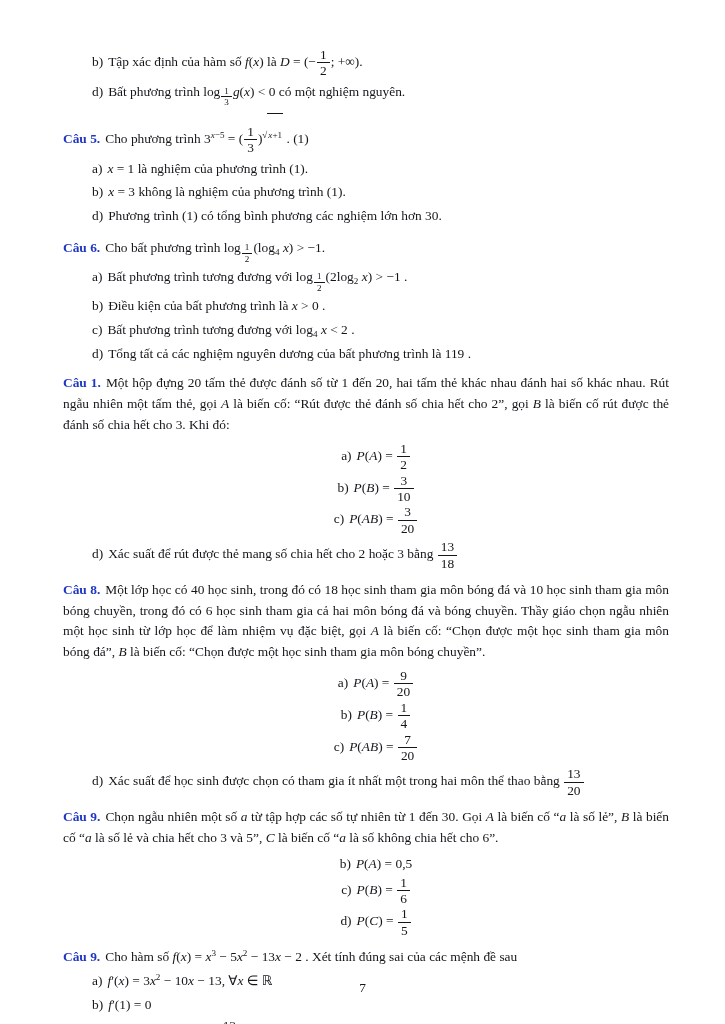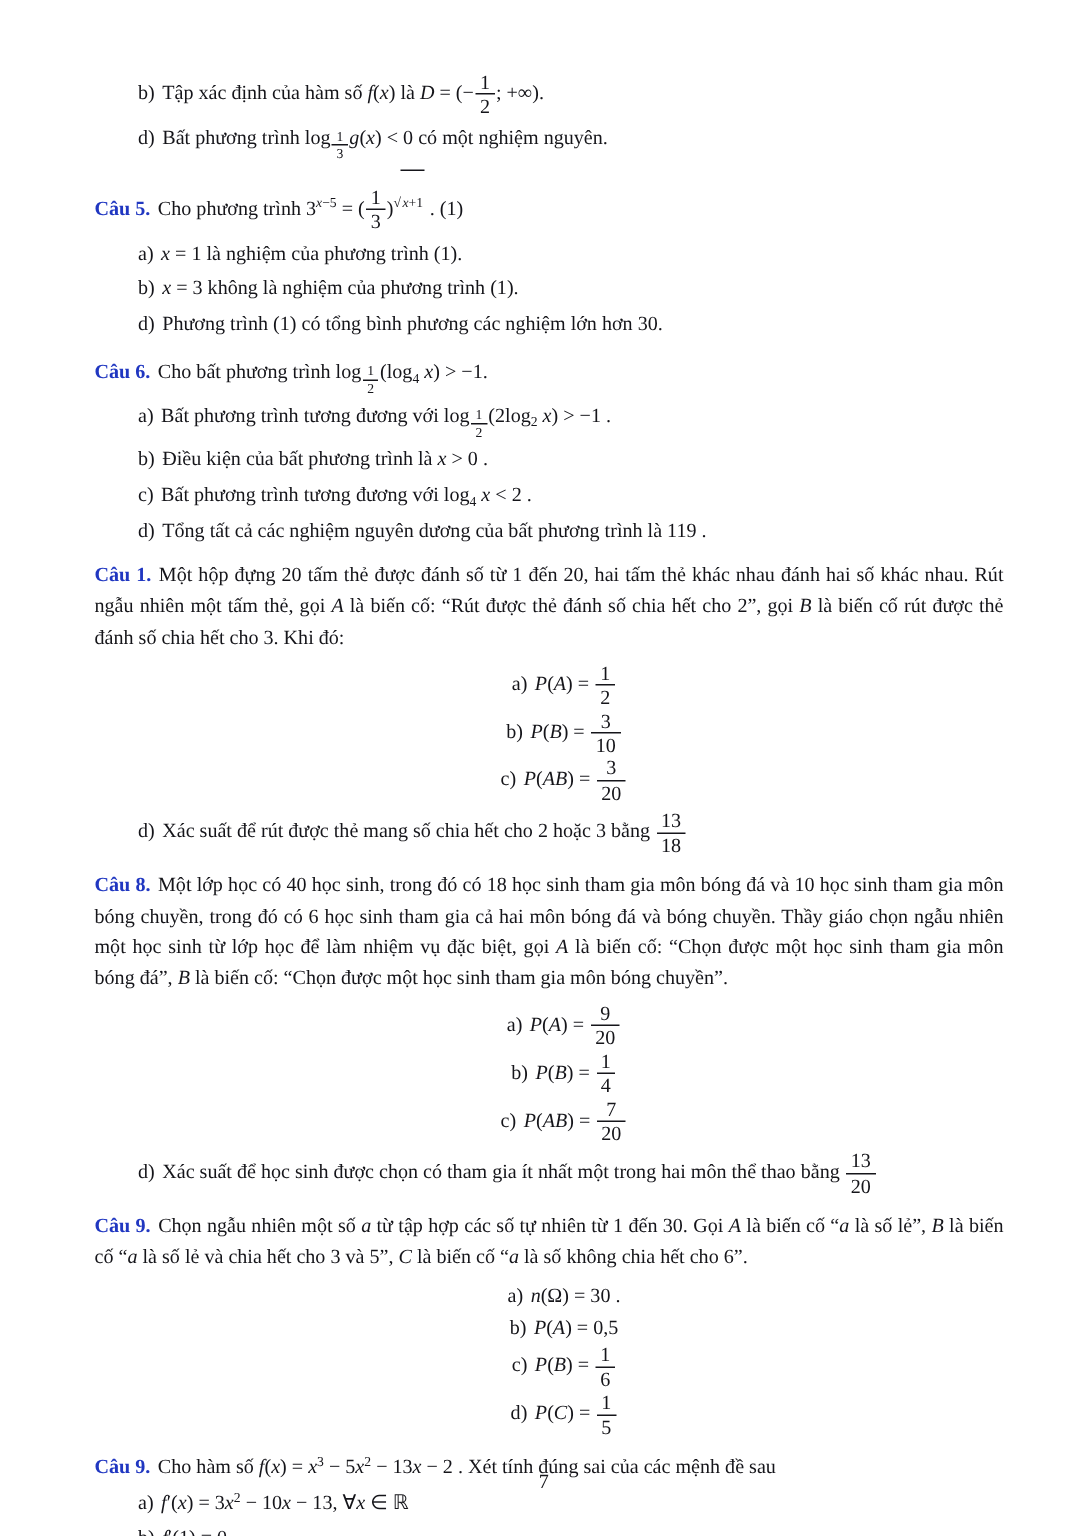--- a/index.html
+++ b/index.html
@@ -91,21 +91,20 @@
       <div class="opt"><span class="lbl">c)</span><span class="math"><i class="mi">P</i>(<i class="mi">AB</i>) = <span class="frac"><span class="fn">7</span><span class="fd">20</span></span></span></div>
     </div>
     <div class="item"><span class="lbl">d)</span><span class="math">Xác suất để học sinh được chọn có tham gia ít nhất một trong hai môn thể thao bằng <span class="frac"><span class="fn">13</span><span class="fd">20</span></span></span></div>
   </section>
 
   <section>
     <p class="q-head">
       <span class="q-num">Câu 9.</span><span class="math">Chọn ngẫu nhiên một số <i class="mi">a</i> từ tập hợp các số tự nhiên từ 1 đến 30. Gọi <i class="mi">A</i> là biến cố “<i class="mi">a</i> là số lẻ”, <i class="mi">B</i> là biến cố “<i class="mi">a</i> là số lẻ và chia hết cho 3 và 5”, <i class="mi">C</i> là biến cố “<i class="mi">a</i> là số không chia hết cho 6”.</span>
     </p>
     <div class="opt-row">
-      <div class="opt"><span class="lbl">a)</span><span class="math"><i class="mi">n</i>(Ω) = 30 .</span></div>
       <div class="opt"><span class="lbl">b)</span><span class="math"><i class="mi">P</i>(<i class="mi">A</i>) = 0,5</span></div>
       <div class="opt"><span class="lbl">c)</span><span class="math"><i class="mi">P</i>(<i class="mi">B</i>) = <span class="frac"><span class="fn">1</span><span class="fd">6</span></span></span></div>
       <div class="opt"><span class="lbl">d)</span><span class="math"><i class="mi">P</i>(<i class="mi">C</i>) = <span class="frac"><span class="fn">1</span><span class="fd">5</span></span></span></div>
     </div>
   </section>
 
   <section>
     <p class="q-head">
       <span class="q-num">Câu 9.</span><span class="math">Cho hàm số <i class="mi">f</i>(<i class="mi">x</i>) = <i class="mi">x</i><sup>3</sup> − 5<i class="mi">x</i><sup>2</sup> − 13<i class="mi">x</i> − 2 . Xét tính đúng sai của các mệnh đề sau</span>
     </p>

